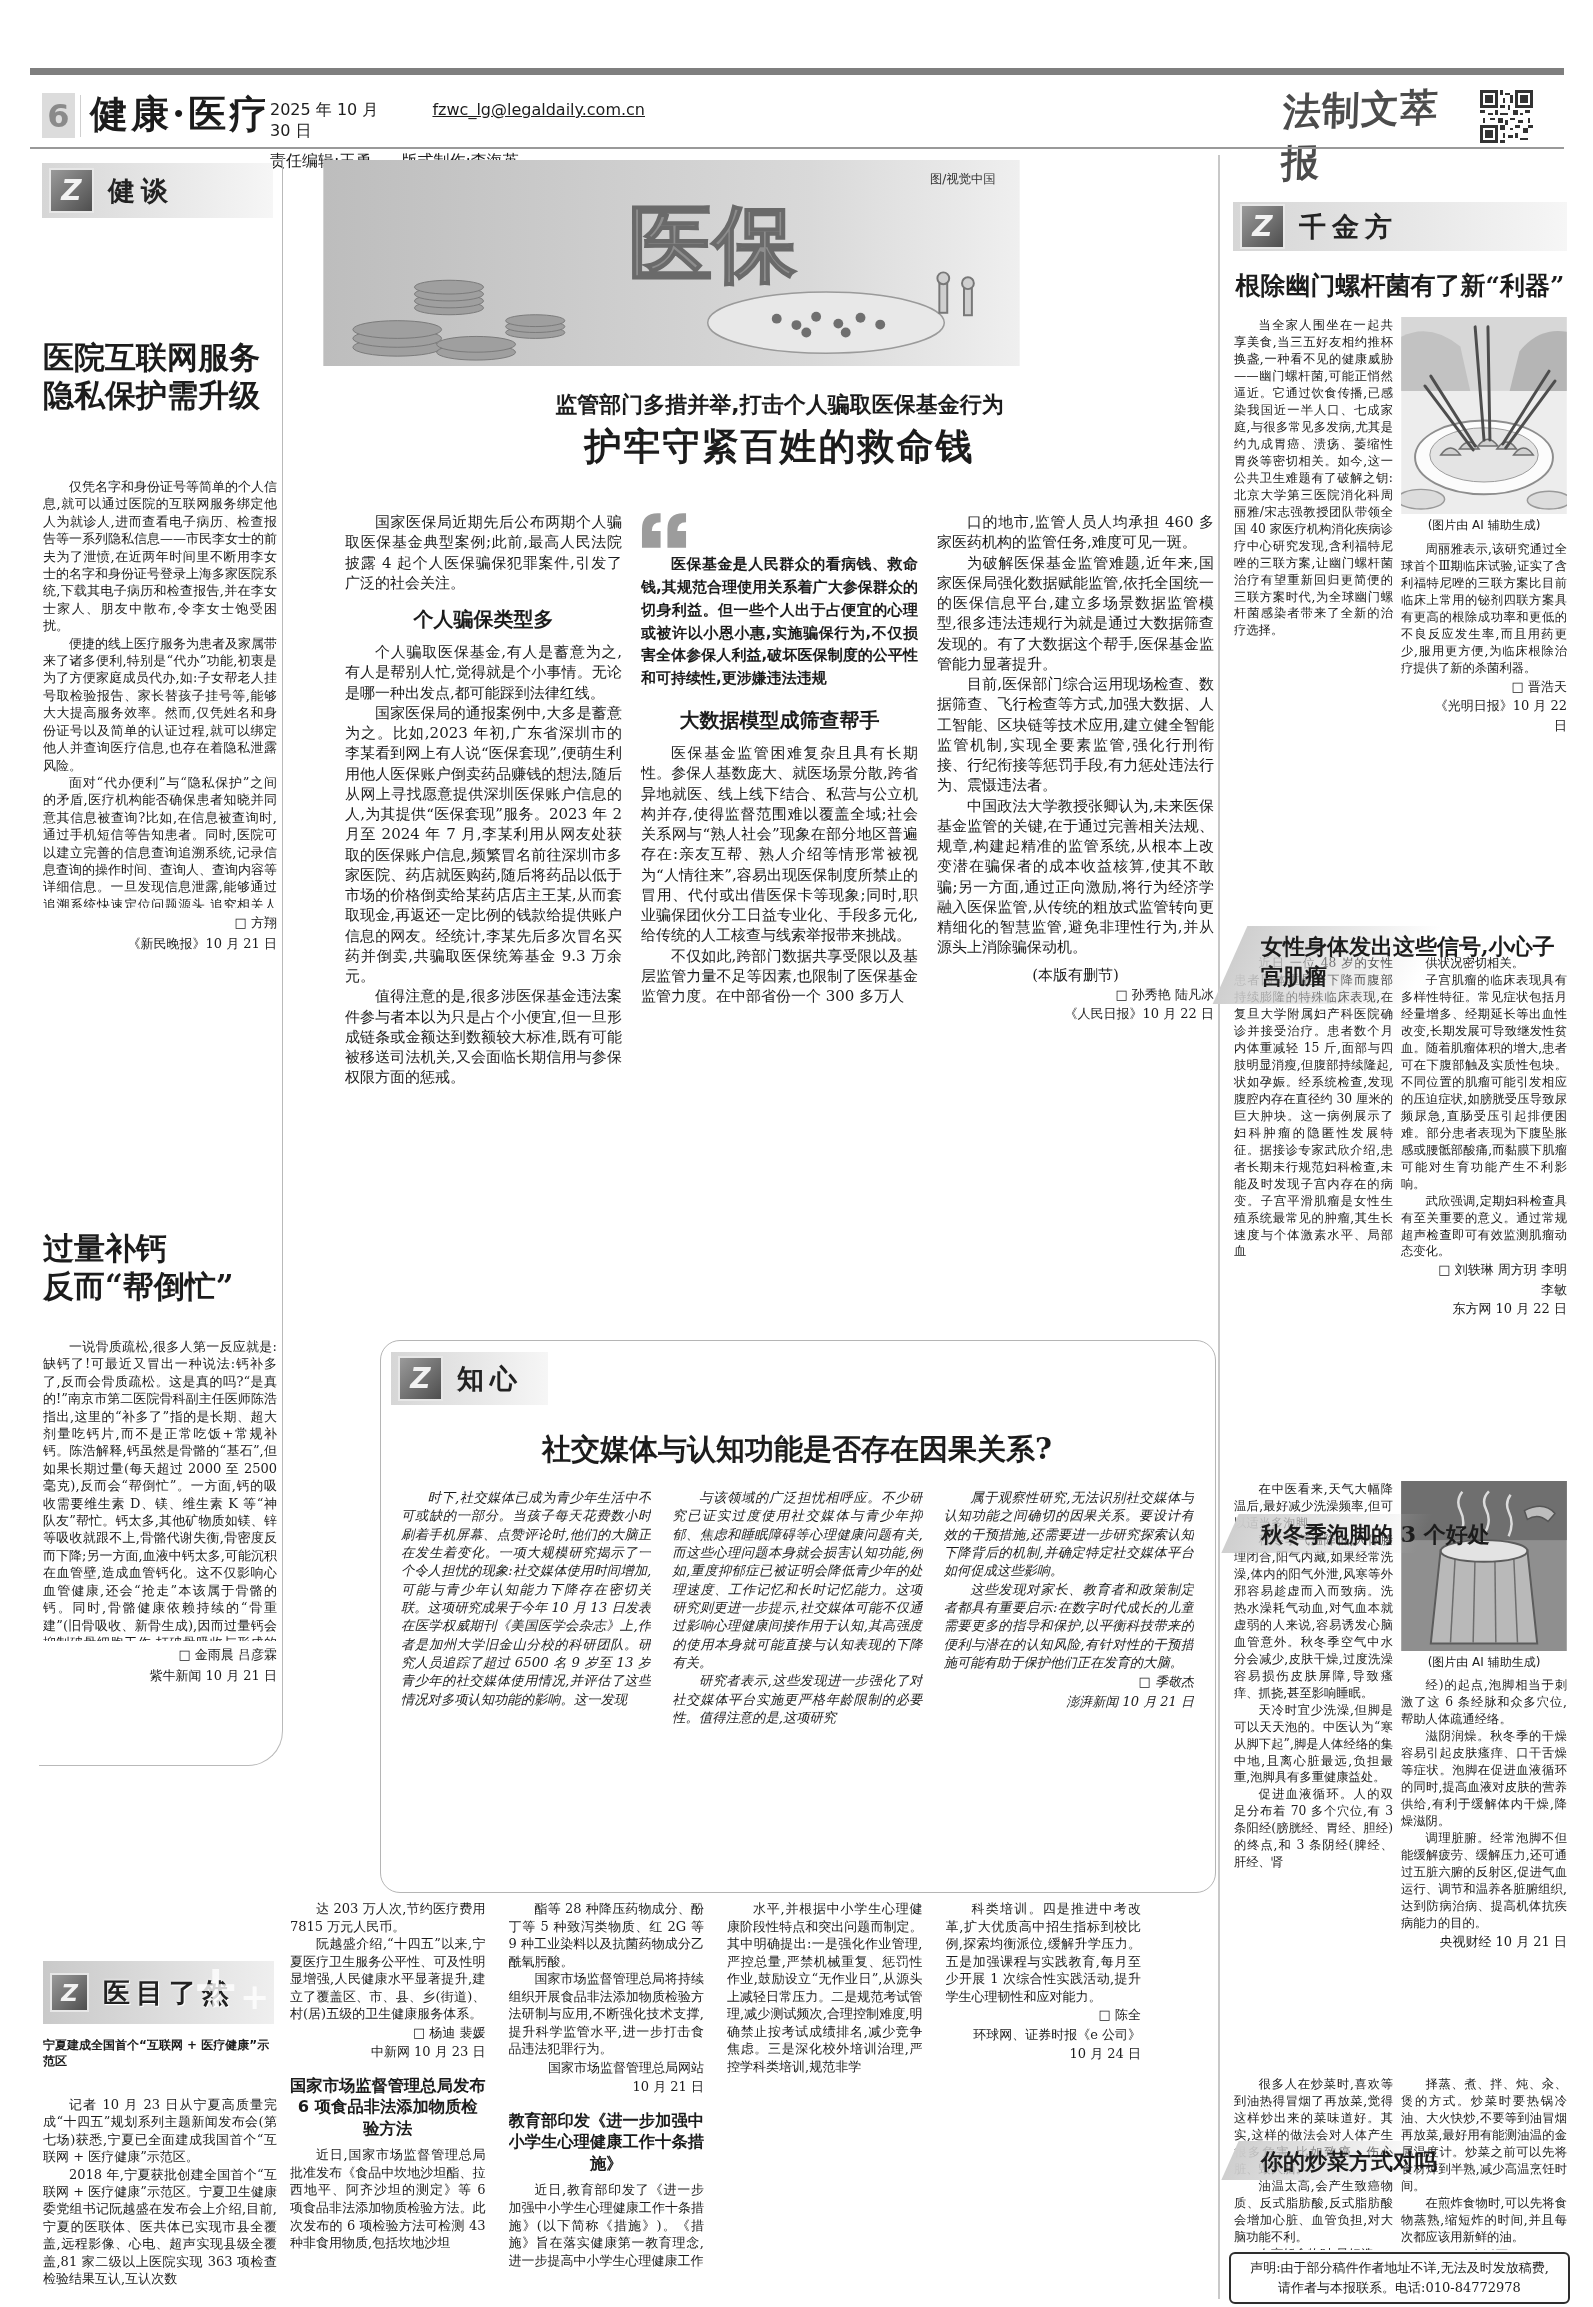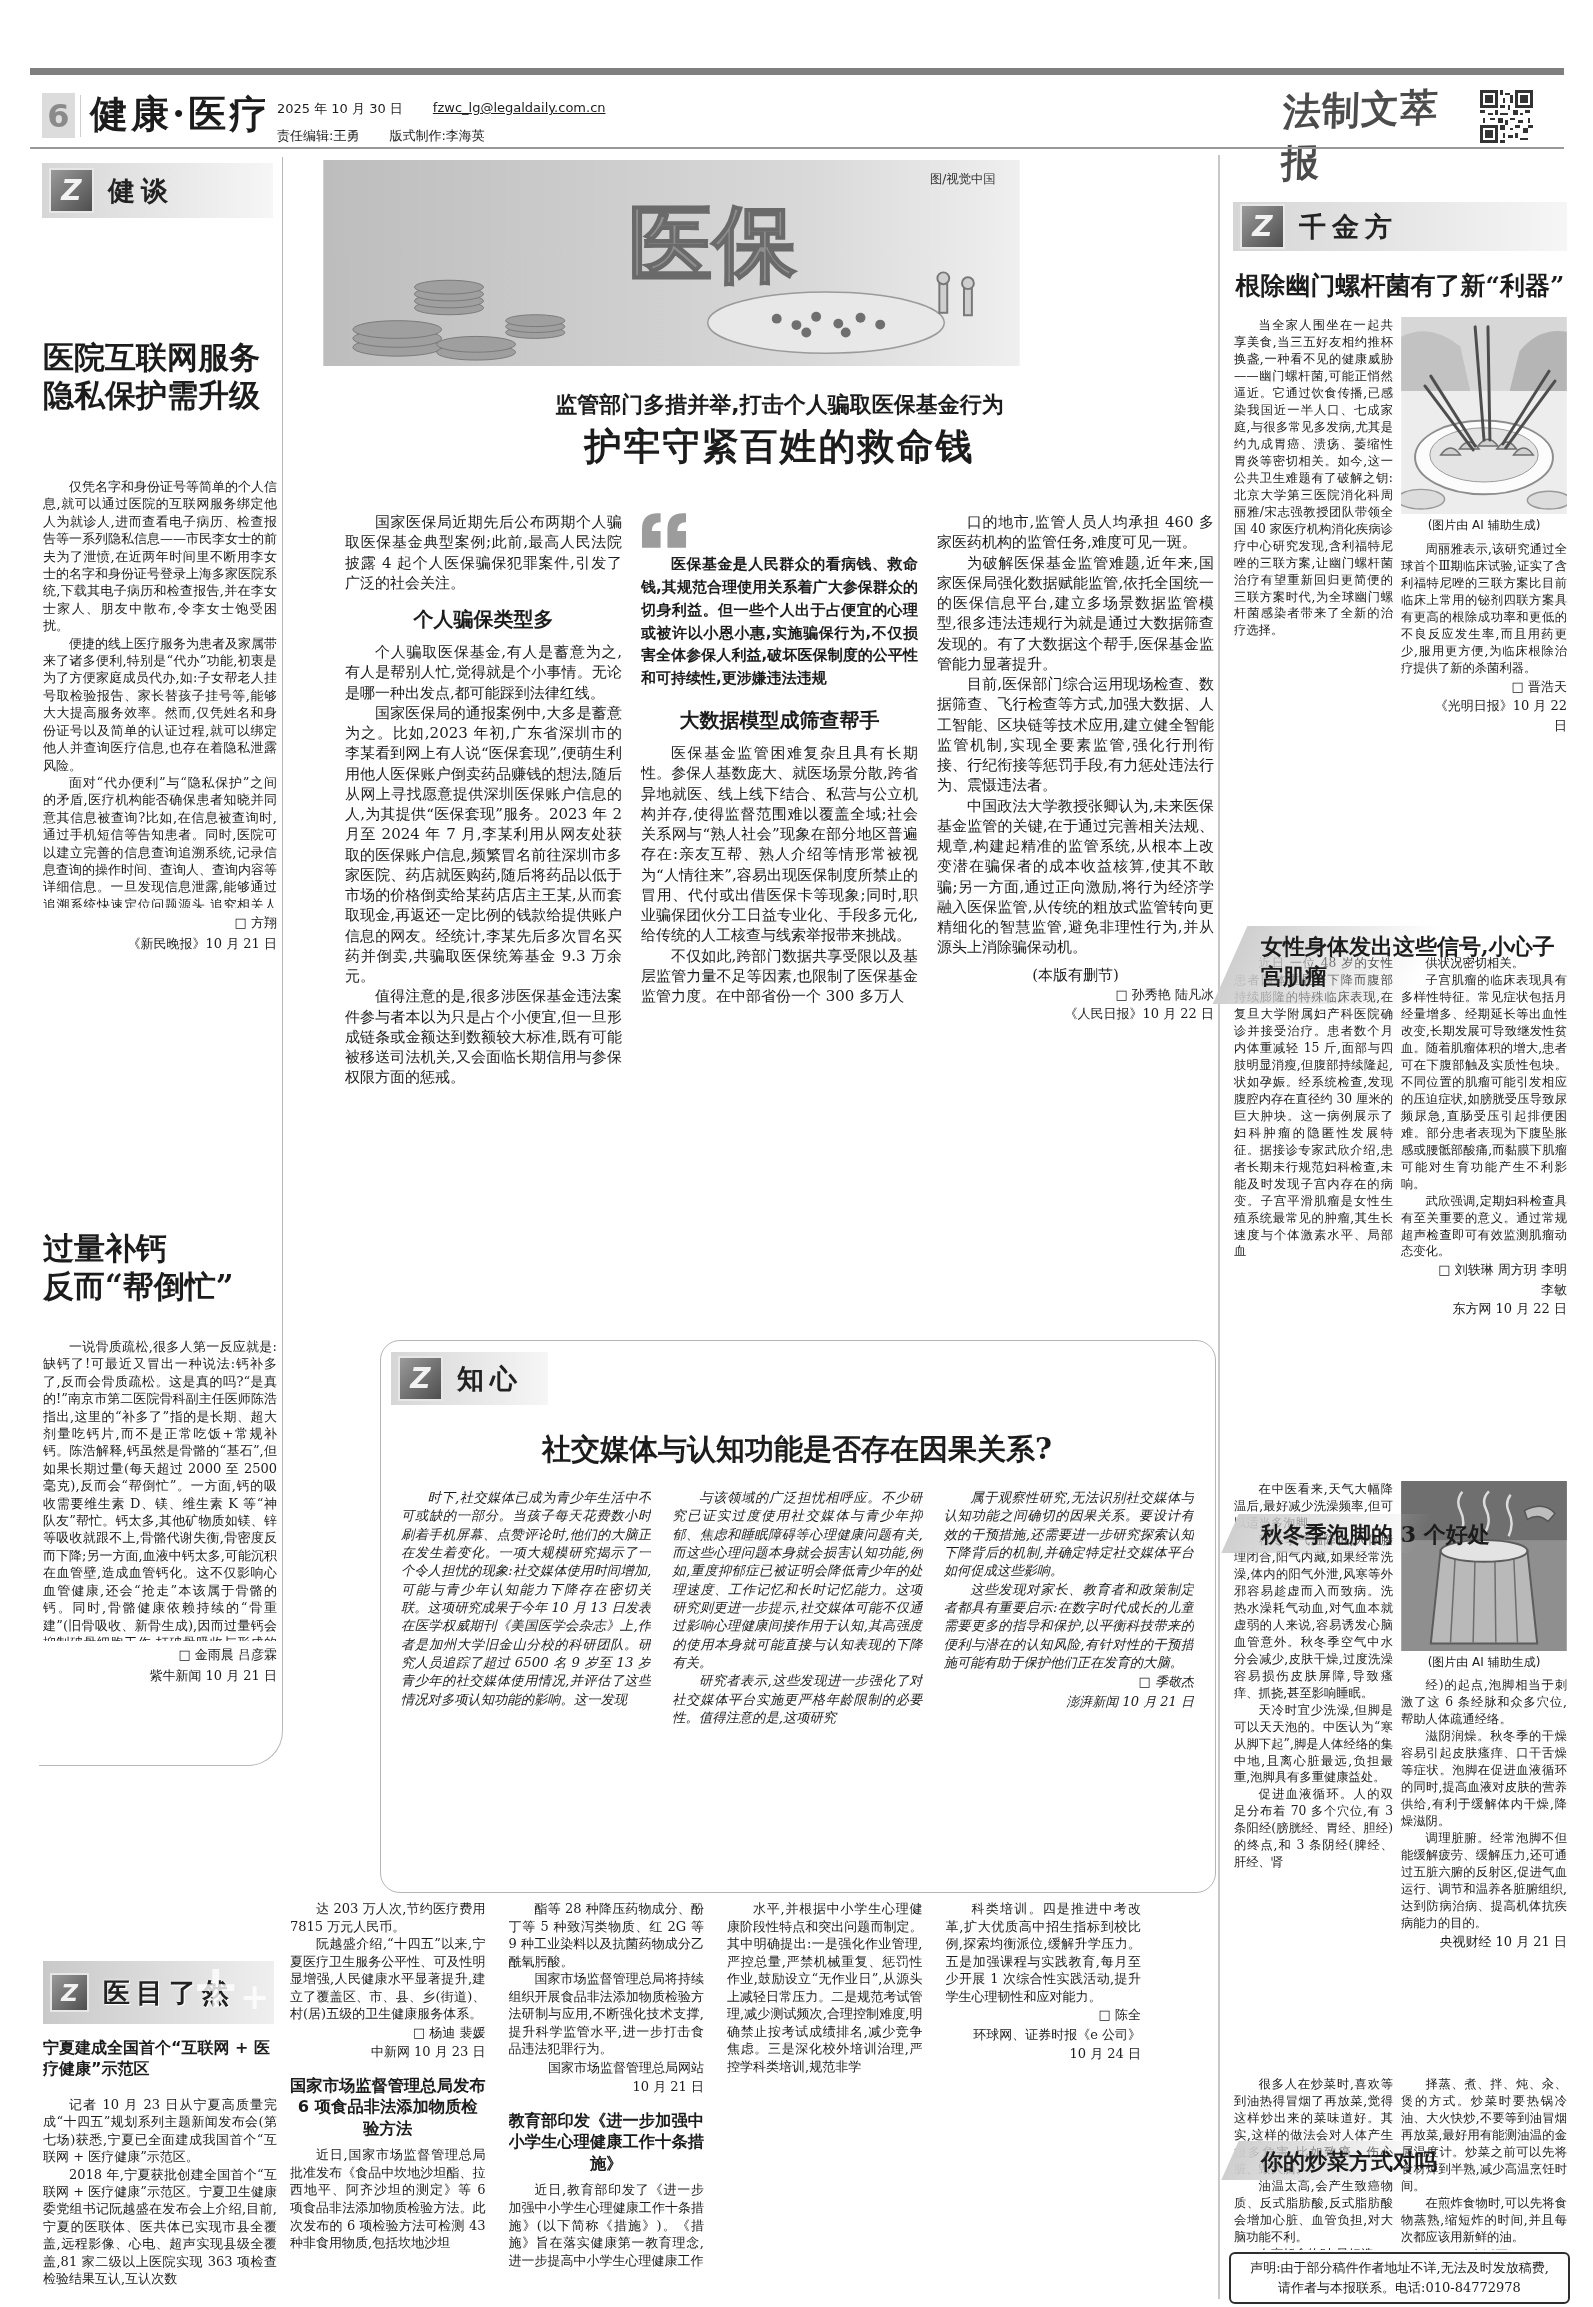--- a/index.html
+++ b/index.html
@@ -7,21 +7,21 @@
         font-family:"DejaVu Serif","Liberation Serif",serif;color:#1c1c1c;}
   .abs{position:absolute;}
   .sans{font-family:"DejaVu Sans","Liberation Sans",sans-serif;}
   .serif{font-family:"DejaVu Serif","Liberation Serif",serif;}
   
   .topbar{left:30px;top:68px;width:1534px;height:7.4px;background:#7f7f7f;}
   .pagebox{left:42px;top:93px;width:33px;height:45px;background:#dcdcdc;color:#8a8a8a;
            font-size:32px;font-weight:bold;display:flex;align-items:center;justify-content:center;}
   .vline1{left:80px;top:95px;width:1px;height:42px;background:#cfcfcf;}
   .sec-title{left:90px;top:89px;font-size:38px;font-weight:bold;letter-spacing:3px;}
-  .pub{left:277px;top:100px;width:375px;font-size:13px;}
+  .pub{left:270px;top:100px;width:375px;font-size:16px;}
   .pub-row{display:flex;gap:30px;margin-bottom:9px;}
   .email{text-decoration:underline;}
   .masthead{left:1282px;top:84px;width:192px;font-size:38px;font-weight:bold;color:#4c4c4c;
             transform:rotate(-2deg) skewX(-4deg);letter-spacing:1px;}
   .qr{left:1480px;top:90px;width:53px;height:53px;}
   .hrule{left:30px;top:147px;width:1534px;height:1.5px;background:#999;}
   
   .lab{background:linear-gradient(90deg,#d6d6d6,#f6f6f6);display:flex;align-items:center;
        gap:14px;padding-left:7px;box-sizing:border-box;}
   .lab .txt{font-size:27px;font-weight:bold;letter-spacing:6px;color:#222;}
@@ -39,21 +39,21 @@
   
   .leftbox{left:39px;top:157px;width:243px;height:1608px;border-right:1.5px solid #b9b9b9;
            border-bottom:1.5px solid #b9b9b9;border-radius:0 0 35px 0;}
   .a-title{font-weight:bold;line-height:1.22;}
   .a1t{left:43px;top:339px;width:234px;font-size:31px;}
   .a1b{left:43px;top:478px;width:234px;height:430px;}
   .a1by{left:43px;top:912px;width:234px;}
   .a2t{left:43px;top:1198px;width:234px;font-size:31px;margin-top:32px;}
   .a2b{left:43px;top:1338px;width:234px;height:303px;}
   .a2by{left:43px;top:1644px;width:234px;}
-  .nxt{left:43px;top:2037px;width:234px;font-size:16px;line-height:1.34;font-weight:bold;}
+  .nxt{left:43px;top:2037px;width:234px;font-size:12px;line-height:1.34;font-weight:bold;}
   .nxb{left:43px;top:2096px;width:234px;height:205px;}
   .body{font-size:13px;line-height:1.34;overflow:hidden;text-align:justify;}
   .body p{margin:0;text-indent:2em;}
   .noindent p{text-indent:0;}
   .byline{font-size:13px;line-height:1.5;}
   .byline p{margin:1px 0;text-align:right;text-indent:0;}
   
   .cdiv{left:1218px;top:155px;width:1.5px;height:2144px;background:#c8c8c8;}
   .photo{left:323px;top:160px;width:697px;height:206px;}
   .credit{left:930px;top:171px;font-size:12.3px;color:#333;}

